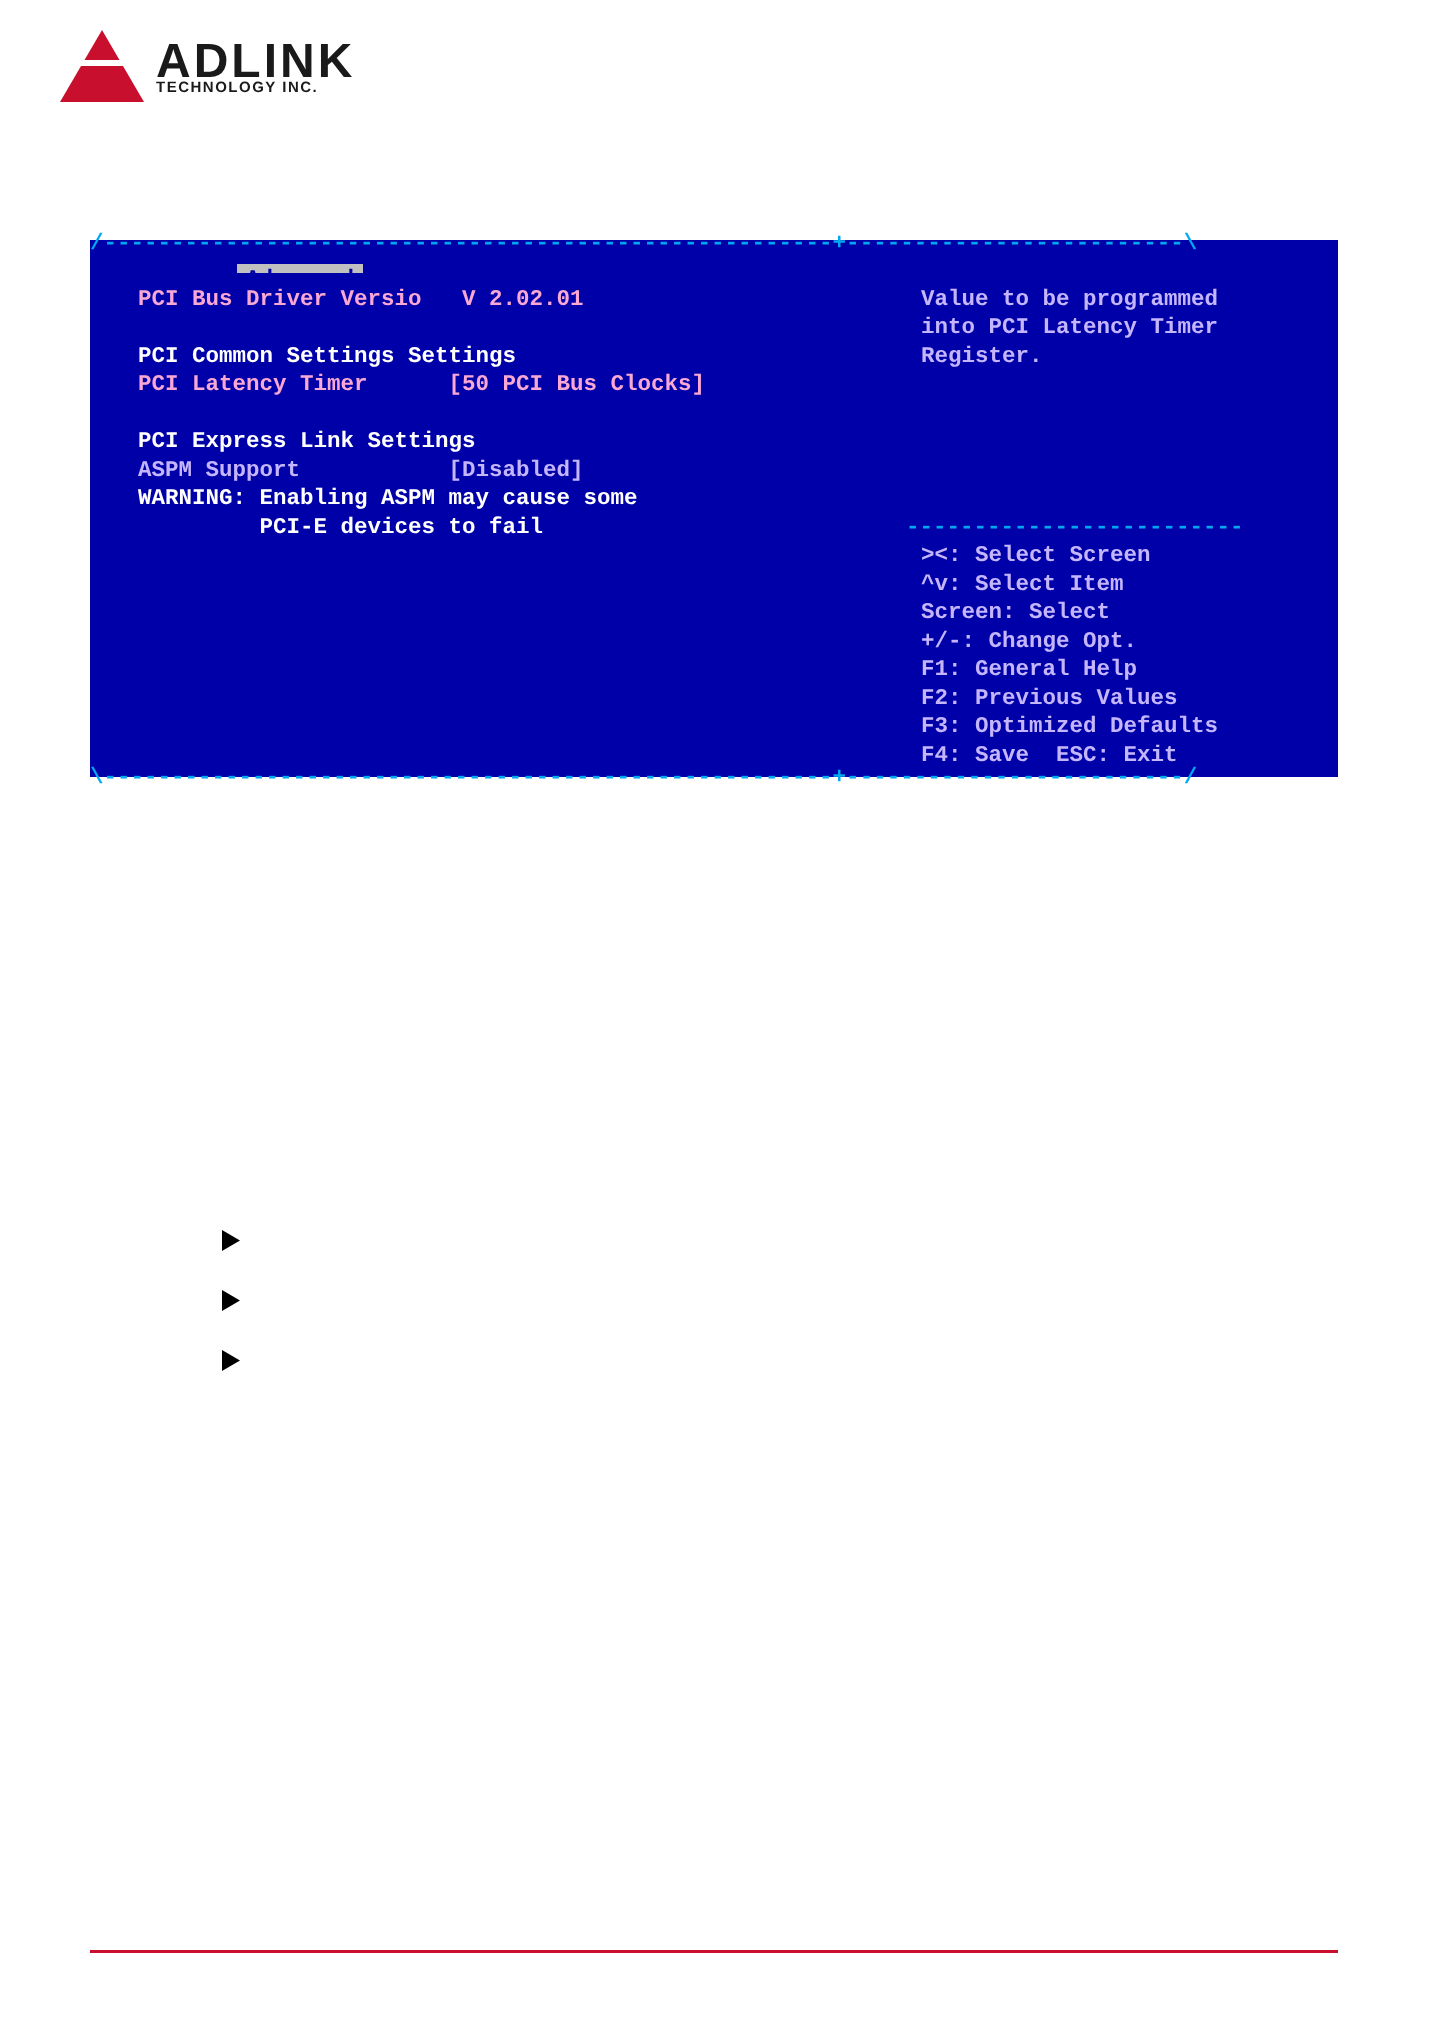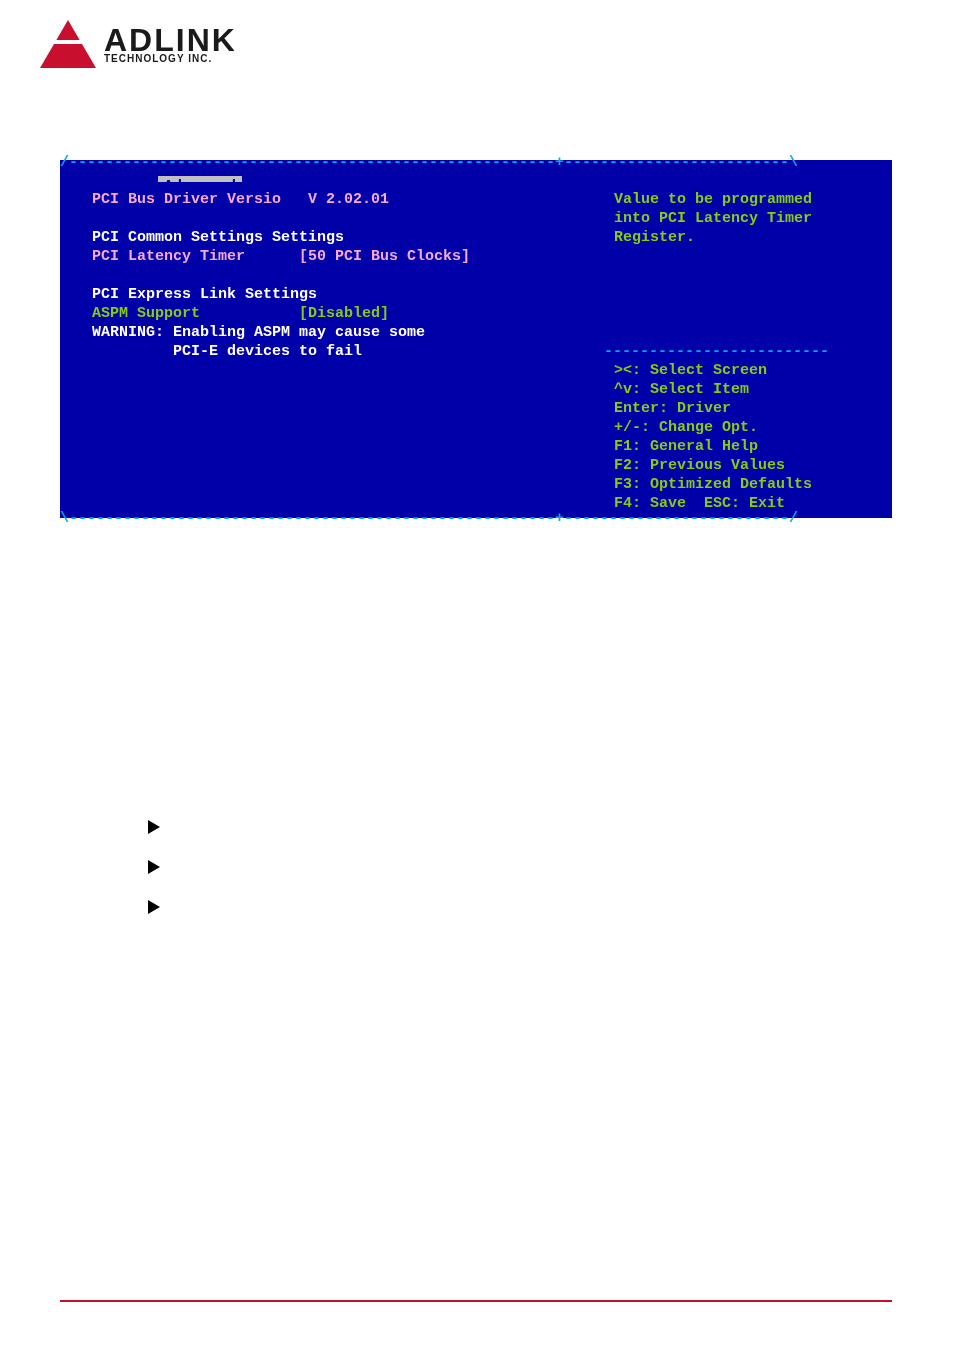--- a/index.html
+++ b/index.html
@@ -120,21 +120,21 @@
     .content-line {
       color: #fff;
       padding-left: 28px;
       line-height: 19px;
       white-space: pre;
     }
     .content-line.gray {
       color: #f9a8d4;
     }
     .content-line.cyan {
-      color: #84cc16;
+      color: #c4b5fd;
     }
     .content-line.help {
       padding-left: 10px;
     }
     .mid-divider {
       color: #00a8f0;
       white-space: pre;
       padding-left: 0;
       line-height: 19px;
     }
@@ -194,21 +194,21 @@
       <div class="content-line cyan help">into PCI Latency Timer</div>
       <div class="content-line cyan help">Register.</div>
       <div class="content-line help"> </div>
       <div class="content-line help"> </div>
       <div class="content-line help"> </div>
       <div class="content-line help"> </div>
       <div class="content-line help"> </div>
       <div class="mid-divider">-------------------------</div>
       <div class="content-line cyan help">&gt;&lt;: Select Screen</div>
       <div class="content-line cyan help">^v: Select Item</div>
-      <div class="content-line cyan help">Enter: Driver</div>
+      <div class="content-line cyan help">Screen: Select</div>
       <div class="content-line cyan help">+/-: Change Opt.</div>
       <div class="content-line cyan help">F1: General Help</div>
       <div class="content-line cyan help">F2: Previous Values</div>
       <div class="content-line cyan help">F3: Optimized Defaults</div>
       <div class="content-line cyan help">F4: Save  ESC: Exit</div>
     </div>
   </div>
   <div class="border-bottom">\------------------------------------------------------+-------------------------/</div>
 </div>
 

